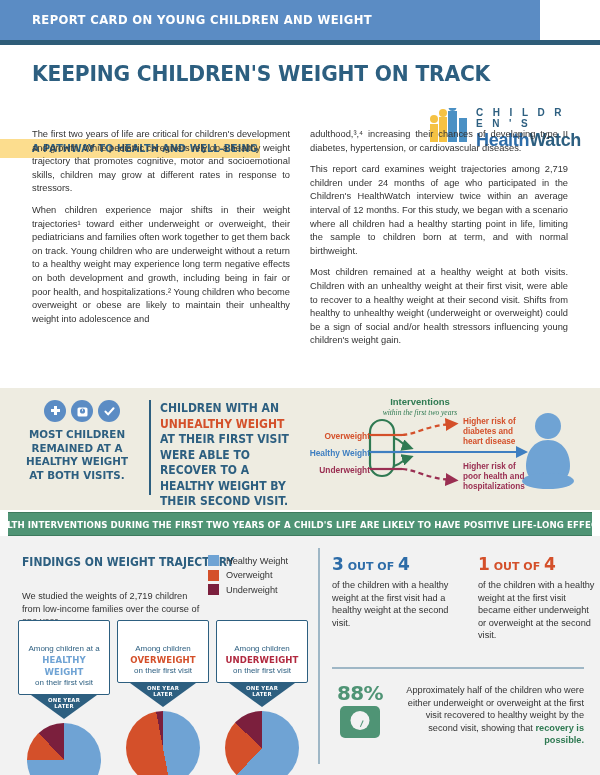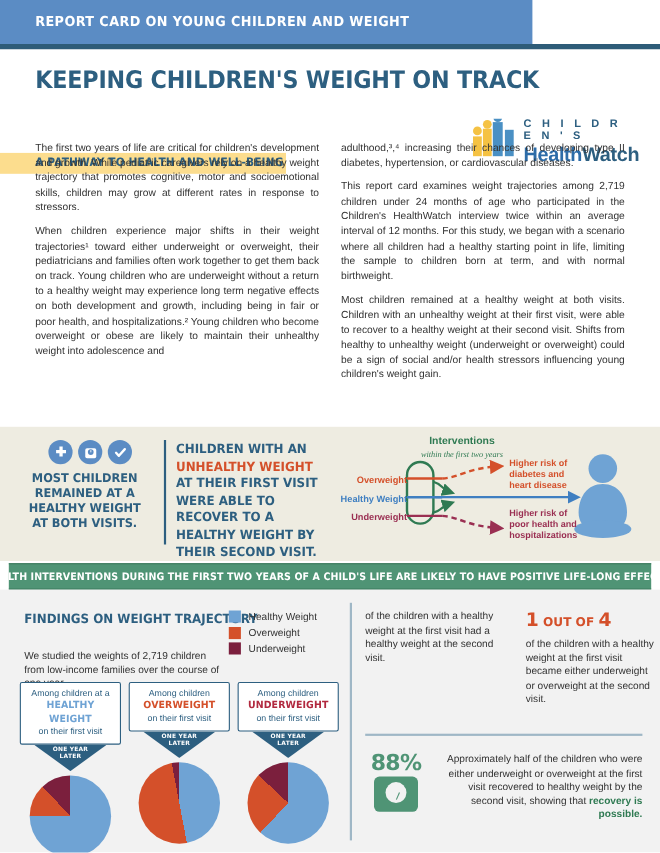--- a/index.html
+++ b/index.html
@@ -6,21 +6,21 @@
   html, body {
     width: 600px; height: 775px;
     font-family: "Liberation Sans", sans-serif;
     background: #ffffff;
     overflow: hidden;
   }
   .page { position: relative; width: 600px; height: 775px; background: #fff; }
 
   
   .topbar {
-    position: absolute; left: 0; top: 0; width: 484px; height: 40px;
+    position: absolute; left: 0; top: 0; width: 540px; height: 40px;
     background: #5b8cc4;
   }
   .topbar-title {
     position: absolute; left: 32px; top: 12px;
     font-family: "DejaVu Sans", sans-serif;
     font-size: 12.5px; font-weight: bold; letter-spacing: .4px;
     color: #ffffff; white-space: nowrap;
     transform: scaleX(.93); transform-origin: left center;
   }
   .topbar-rule {
@@ -177,21 +177,21 @@
   .hdivider {
     position: absolute; left: 332px; top: 131px; width: 252px; height: 1.5px;
     background: #9fb7c6;
   }
 
   
   .cards { position: absolute; left: 18px; top: 84px; width: 290px; }
   .card { position: absolute; top: 0; width: 92px; }
   .card-box {
     border: 1.5px solid #2d5f80; background: #fff; border-radius: 2px;
-    padding: 5px 4px 6px; text-align: center;
+    padding: 23px 4px 6px; text-align: center;
   }
   .card-l1, .card-l3 {
     font-family: "Liberation Sans", sans-serif;
     font-size: 8px; color: #2d5f80; line-height: 10px;
   }
   .card-l2 {
     font-family: "DejaVu Sans", sans-serif;
     font-size: 9px; font-weight: bold; line-height: 12px; letter-spacing: .1px;
     transform: scaleX(.95);
   }
@@ -440,20 +440,21 @@
           <div class="ribbon-shape"></div>
           <div class="ribbon-txt"><span>ONE YEAR</span><br><span>LATER</span></div>
         </div>
         <div class="pie-wrap">
           <div class="pie" id="pie2" style="background: conic-gradient(rgb(111, 163, 212) 0%, rgb(111, 163, 212) 62%, rgb(212, 80, 42) 62%, rgb(212, 80, 42) 87%, rgb(123, 31, 61) 87%, rgb(123, 31, 61) 100%); box-shadow: rgb(242, 242, 242) 0px 0px 0px 1.5px;"></div>
         </div>
       </div>
     </div>
 
     <div class="stat stat-a">
+      <div class="stat-head" style="color:#2d6ca8"><span class="big">3</span><span> OUT OF </span><span class="big">4</span></div>
       <div class="stat-body">of the children with a healthy weight at the first visit had a healthy weight at the second visit.</div>
     </div>
     <div class="stat stat-b">
       <div class="stat-head" style="color:#d4502a"><span class="big">1</span><span> OUT OF </span><span class="big">4</span></div>
       <div class="stat-body">of the children with a healthy weight at the first visit became either underweight or overweight at the second visit.</div>
     </div>
 
     <div class="recovery">
       <div class="rec-left">
         <div class="rec-pct">88%</div>

